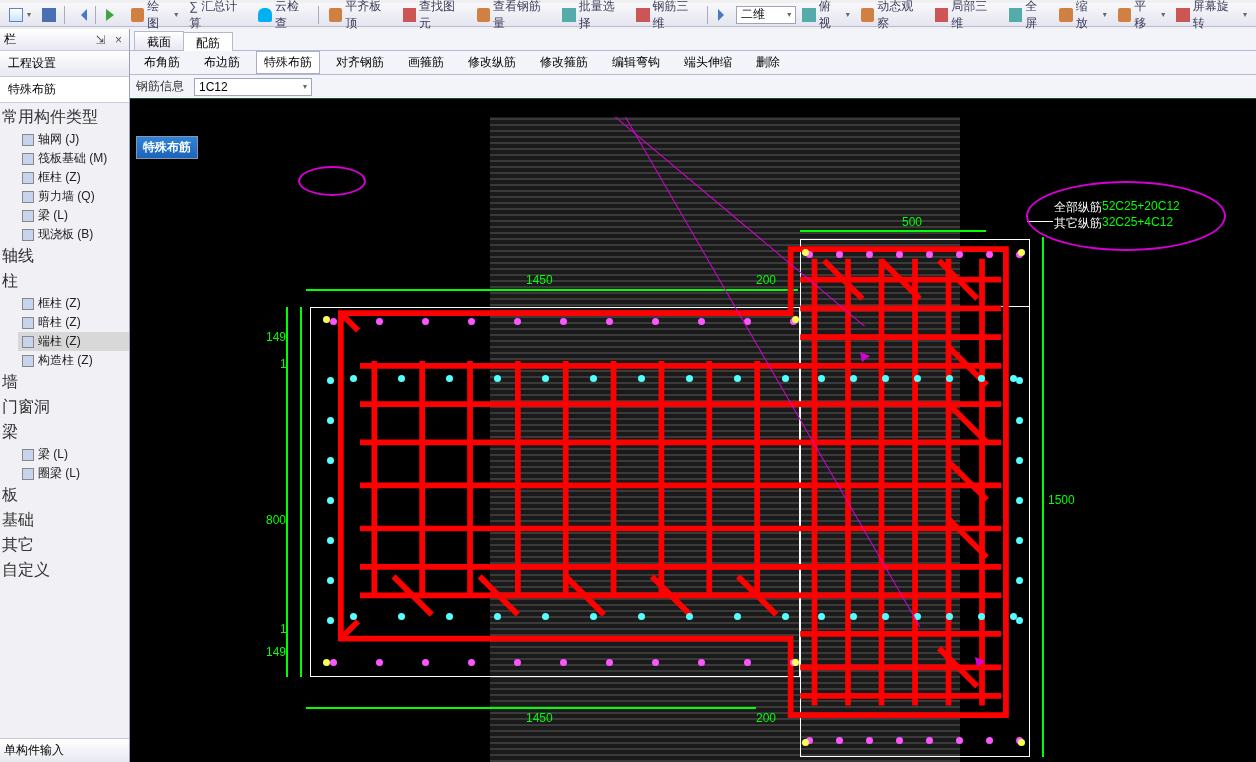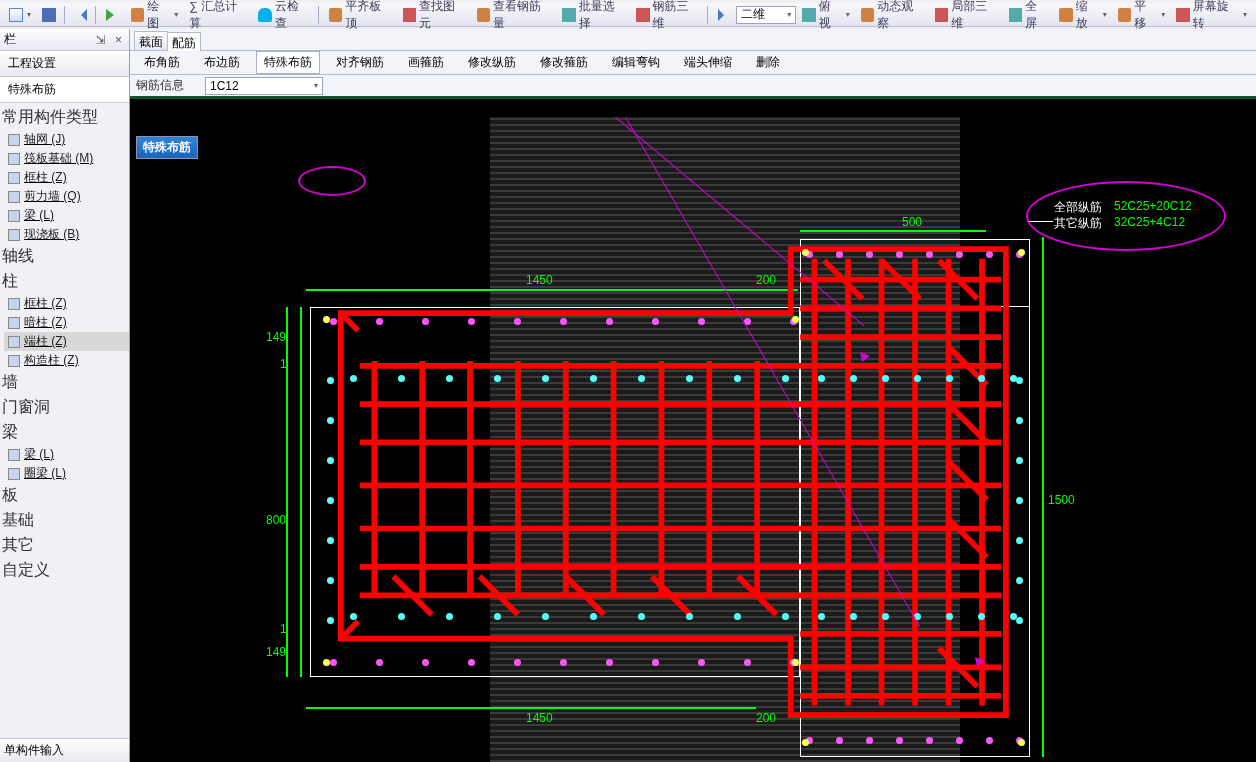--- a/index.html
+++ b/index.html
@@ -34,34 +34,34 @@
 .panel-title-row .px { cursor:pointer;color:#555;padding:0 3px; }
 .panel-tab {
   padding: 4px 8px; border-bottom: 1px solid #c8cbda; background: linear-gradient(#fff,#e8e9f1); cursor: pointer;
 }
 .panel-tab.preactive { background:#fff; }
 .panel-body { padding: 2px 0 2px 0; }
 .tree-section-hd{font-size:16px;color:#333;padding:2px 2px;}
 .tree-item { display:flex;align-items:center;gap:4px;padding:1px 2px 1px 4px;cursor:pointer;color:#222; }
 .tree-item.sel { background:#d8d8d8; }
 .tree-item .tic { width:12px;height:12px;border:1px solid #888;background:#c6d4ee;display:inline-block; }
-.tree-sub { padding-left:4px;text-decoration:underline; }
+.tree-sub { padding-left:18px; }
 .bottom-input { position:absolute;bottom:0;left:0;right:0;padding:3px 4px;border-top:1px solid #c6cadb;background:linear-gradient(#fff,#e8e9f1); }
 
 
 .main-area { position:absolute; top:29px; left:130px; right:0; bottom:0; background:#000; }
 .main-header { height:18px; background:linear-gradient(#2f84d7,#1b64b9); color:#fff; font-weight:bold; display:flex; align-items:center; padding:0 8px; }
 .tab-strip { height:22px; background:#f3f4f9; border-bottom:1px solid #b5b9cd; padding:2px 4px 0 4px; display:flex; gap:0; }
-.tab-strip .tab { border:1px solid #b5b9cd; border-bottom:none; background:linear-gradient(#fff,#e7e8f2); padding:2px 4px; cursor:pointer; margin-right:-1px; }
+.tab-strip .tab { border:1px solid #b5b9cd; border-bottom:none; background:linear-gradient(#fff,#e7e8f2); padding:2px 12px; cursor:pointer; margin-right:-1px; }
 .tab-strip .tab.active { background:#fff; position:relative; top:1px; }
 
 .sub-tool-row { height:24px; background:#f3f4f9; border-bottom:1px solid #b5b9cd; display:flex; align-items:center; padding:0 6px; gap:8px; }
 .sub-tool-row .sbtn { padding:2px 7px; cursor:pointer; border:1px solid transparent; }
 .sub-tool-row .sbtn.active { background:#fff;border:1px solid #a9add0; }
-.sub-tool-row2 { height:24px; background:#f3f4f9; border-bottom:3px solid #14532d; display:flex; align-items:center; padding:0 6px; gap:21px;text-align:right; }
+.sub-tool-row2 { height:24px; background:#f3f4f9; border-bottom:1px solid #14532d; display:flex; align-items:center; padding:0 6px; gap:10px;text-align:right; }
 .field-lbl { color:#333; }
 .field-combo { border:1px solid #9fa4b8;background:#fff;height:18px;width:118px;padding:0 4px;display:flex;align-items:center;justify-content:space-between; }
 
 .floating-panel {
   position:absolute; top:19px; left:6px; background:#f3f4f9; border:1px solid #8d92ae; box-shadow:1px 1px 2px rgba(0,0,0,.2);
 }
 .fp-title { background:linear-gradient(#2f84d7,#1b64b9); color:#fff; font-weight:bold; padding:2px 6px; }
 .fp-body { display:flex; }
 .fp-body .fbtn { padding:2px 8px; cursor:pointer; border:1px solid transparent; }
 .fp-body .fbtn.active { background:#fff;border:1px solid #a9add0; }
@@ -84,21 +84,21 @@
 .outline { position:absolute; border:1px solid #fff; background:transparent; }
 
 
 svg.rebar { position:absolute; top:0; left:0; width:100%; height:100%; pointer-events:none; }
 
 
 .anno-ellipse { position:absolute; border:2px solid #d400d4; border-radius:50%; background:transparent; }
 .anno-line { position:absolute; height:1px; background:#d400d4; transform-origin:left center; }
 
 
-.info-row { position:absolute; color:#fff; font-size:12px; white-space:nowrap; display:flex; gap:12px; }
+.info-row { position:absolute; color:#fff; font-size:12px; white-space:nowrap; display:flex; }
 .info-row .rv { color:#00ff00; }
 
 
 .dot { position:absolute; width:7px;height:7px;border-radius:50%; }
 .dot-m { background:#ff55ff; }
 .dot-c { background:#55ffff; }
 .dot-y { background:#ffff55; }
 
 </style>
 </head>

